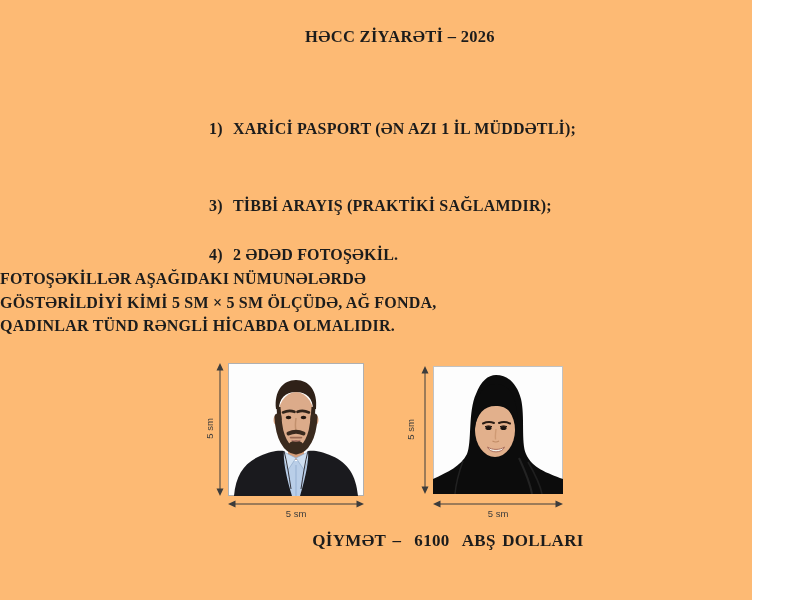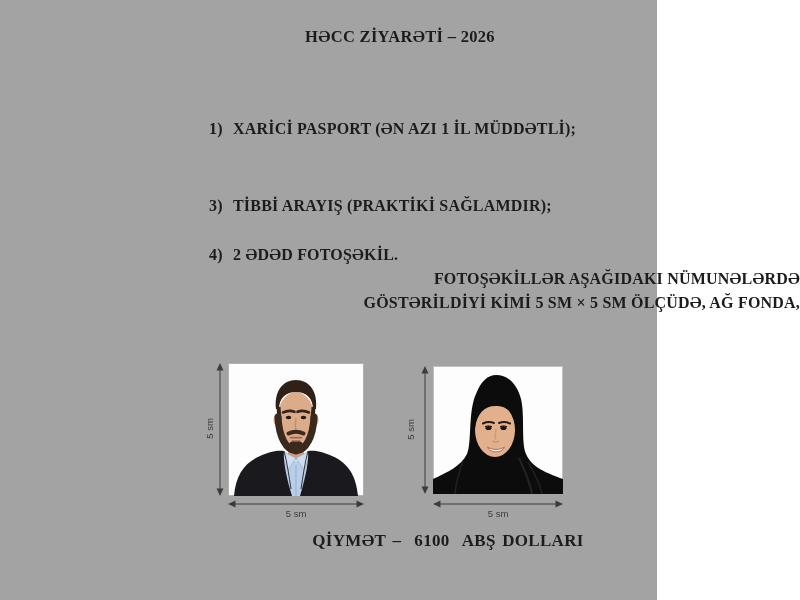--- a/index.html
+++ b/index.html
@@ -1,26 +1,26 @@
 <!DOCTYPE html>
 <html><head>
 <meta charset="utf-8">
 <style>
   * { margin:0; padding:0; box-sizing:border-box; }
   html,body { width:800px; height:600px; background:#ffffff; overflow:hidden; }
   .canvas {
-    position:relative; width:657px; height:600px; background:#a3a3a3;
+    position:relative; width:752px; height:600px; background:#fdba74;
     font-family:"Liberation Serif","DejaVu Serif",serif;
     color:#1c1c1c; font-weight:bold;
   }
   .center-line { position:absolute; left:0; width:800px; text-align:center; }
   .title-line { font-size:16.5px; letter-spacing:.3px; }
   .req-item { position:absolute; left:209px; font-size:16px; letter-spacing:.2px; white-space:nowrap;font-family:Liberation Serif, serif; }
   .req-num { display:inline-block; width:24px; }
-  .note-block { position:absolute; top:267px; left:0; width:800px; text-align:right;
+  .note-block { position:absolute; top:267px; left:0; width:800px; text-align:left;
                 font-size:16px; line-height:23.6px; letter-spacing:.2px; }
   .price-line { top:531px; font-size:17px; letter-spacing:.3px; word-spacing:2px; white-space:pre;margin-left:48px; }
   .photo-frame { position:absolute; }
   .photo-frame svg { display:block; }
   .dim-arrow { position:absolute; }
   .dim-label {
     position:absolute; font-family:"Liberation Sans","DejaVu Sans",sans-serif;
     font-weight:normal; font-size:9.5px; color:#3c3c3c; text-align:center;
   }
   .dim-label.vertical { transform:rotate(-90deg); transform-origin:center center; }
@@ -38,20 +38,21 @@
   <div class="req-item" style="top:197px">
     <span class="req-num">3)</span><span>TİBBİ ARAYIŞ (PRAKTİKİ SAĞLAMDIR);</span>
   </div>
   <div class="req-item" style="top:246px">
     <span class="req-num">4)</span><span>2 ƏDƏD FOTOŞƏKİL.</span>
   </div>
 
   <div class="note-block">
     <div>FOTOŞƏKİLLƏR AŞAĞIDAKI NÜMUNƏLƏRDƏ</div>
     <div>GÖSTƏRİLDİYİ KİMİ 5 SM × 5 SM ÖLÇÜDƏ, AĞ FONDA,</div>
+    <div>QADINLAR TÜND RƏNGLİ HİCABDA OLMALIDIR.</div>
   </div>
 
   <div class="photo-frame" style="left:228px; top:363px; width:136px; height:133px;">
     <svg width="136" height="133" viewBox="0 0 136 133">
       <rect x="0.5" y="0.5" width="135" height="132" fill="#fdfdfd" stroke="#b0b0b0" stroke-width="1"></rect>
 
       <path d="M60 76 L76 76 L76 94 C72 98 64 98 60 94 Z" fill="#d49c78"></path>
       <path d="M60 80 L76 80 L76 85 C71 88 65 88 60 85 Z" fill="#bd8660"></path>
 
       <path d="M50 92 C58 100 78 100 86 92 L90 133 L46 133 Z" fill="#b9cee8"></path>

